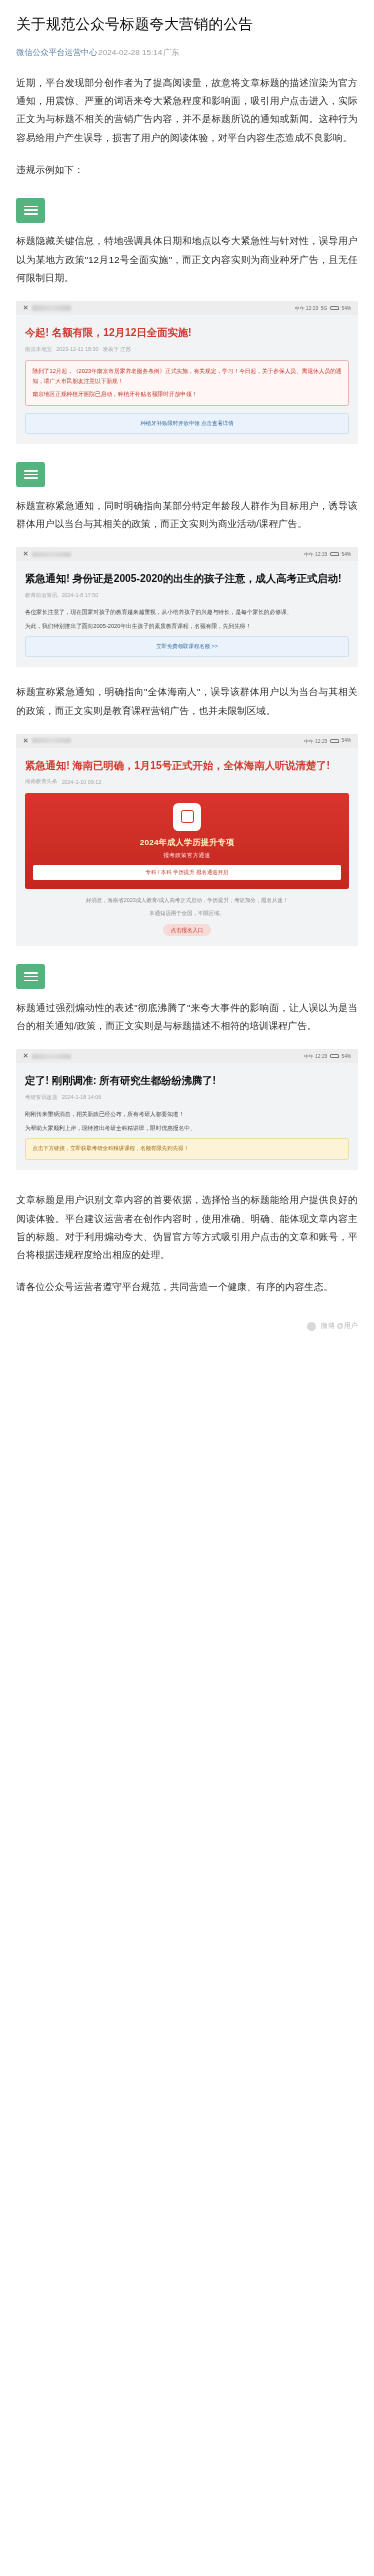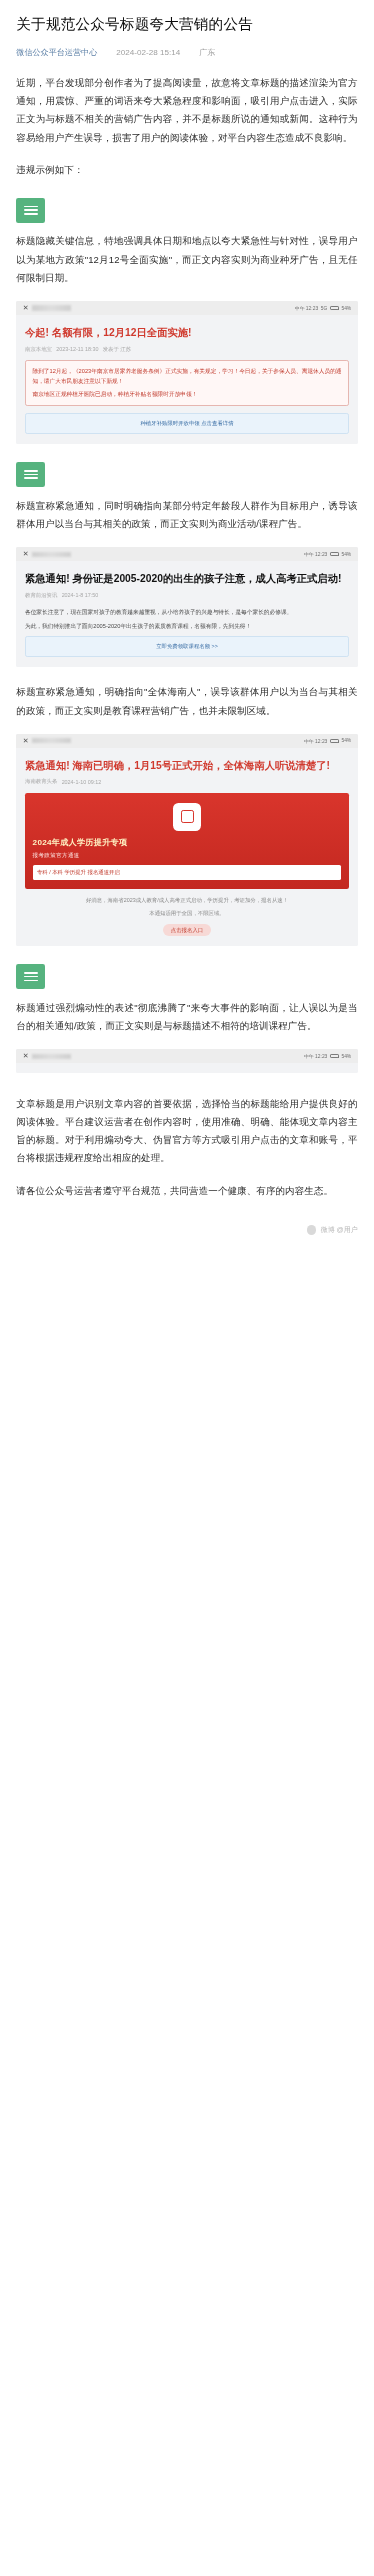--- a/index.html
+++ b/index.html
@@ -21,21 +21,21 @@
     font-size: 14.6px;
     line-height: 1.42;
     font-weight: 400;
     color: #0b0b0b;
     margin: 0 0 12px 0;
     letter-spacing: 0.2px;
   }
   .meta-row {
     display: flex;
     align-items: center;
-    gap: 19px;
+    gap: 1px;
     font-size: 8.1px;
     color: #9a9a9a;
     margin-bottom: 16.3px;
   }
   .meta-account { color: #5b7fa6; }
   .meta-date { color: #a0a0a0; }
   .meta-loc { color: #a0a0a0; }
   p.body-text {
     font-size: 9.5px;
     line-height: 1.92;
@@ -149,21 +149,21 @@
     margin-top: 5.4px;
   }
   .center-small {
     text-align:center; font-size: 5.4px; color:#888; line-height:1.7; margin-top: 4.3px;
   }
   
   .poster {
     background: linear-gradient(180deg,#d9352c,#c32820);
     border-radius: 2.2px;
     padding: 9.8px 7.6px 8.7px 7.6px;
-    text-align: left;
+    text-align: center;
     margin: 6.5px 0;
   }
   .poster-logo {
     width: 28px; height: 28px; border-radius: 5.4px; background:#ffffff;
     margin: 0 auto 6.5px auto; display:flex; align-items:center; justify-content:center;
   }
   .poster-logo span {
     display:block; width: 13px; height: 13px; border-radius: 2.2px;
     border: 1.6px solid #d9352c;
   }
@@ -331,20 +331,32 @@
       <div class="sb-left">
         <span class="sb-x">✕</span>
         <span class="sb-blur"></span>
       </div>
       <div class="sb-right">
         <span>中午 12:23</span>
         <span class="battery"></span>
         <span>54%</span>
       </div>
     </div>
+    <div class="shot-inner">
+      <div class="shot-title">定了! 刚刚调准: 所有研究生都纷纷沸腾了!</div>
+      <div class="shot-submeta">
+        <span>考研资讯速递</span>
+        <span>2024-1-18 14:06</span>
+      </div>
+      <div class="greybox">
+        <p>刚刚传来重磅消息，相关新政已经公布，所有考研人都要知道！</p>
+        <p>为帮助大家顺利上岸，现特推出考研全科精讲班，限时优惠报名中。</p>
+      </div>
+      <div class="yellowbox">点击下方链接，立即获取考研全科精讲课程，名额有限先到先得！</div>
+    </div>
   </div>
 
   <div class="divider-space"></div>
 
   <p class="body-text">文章标题是用户识别文章内容的首要依据，选择恰当的标题能给用户提供良好的阅读体验。平台建议运营者在创作内容时，使用准确、明确、能体现文章内容主旨的标题。对于利用煽动夸大、伪冒官方等方式吸引用户点击的文章和账号，平台将根据违规程度给出相应的处理。</p>
   <p class="body-text">请各位公众号运营者遵守平台规范，共同营造一个健康、有序的内容生态。</p>
 
   <div class="footer-tail">
     <span class="wb-icon"></span>
     <span>微博 @用户</span>

